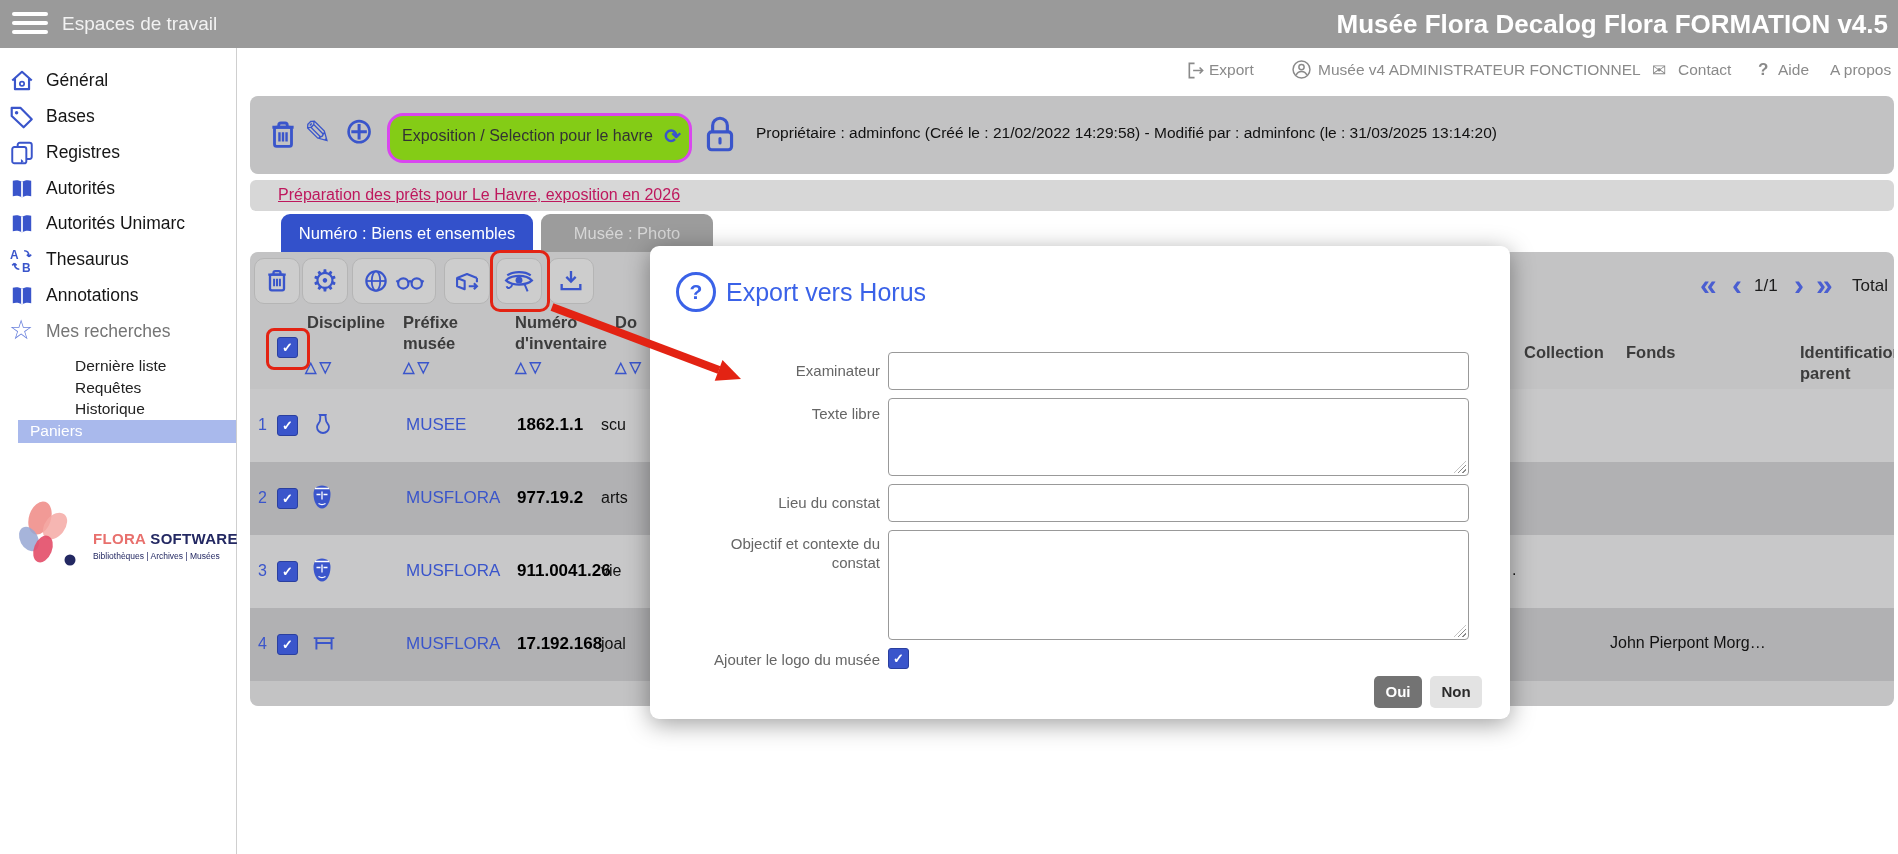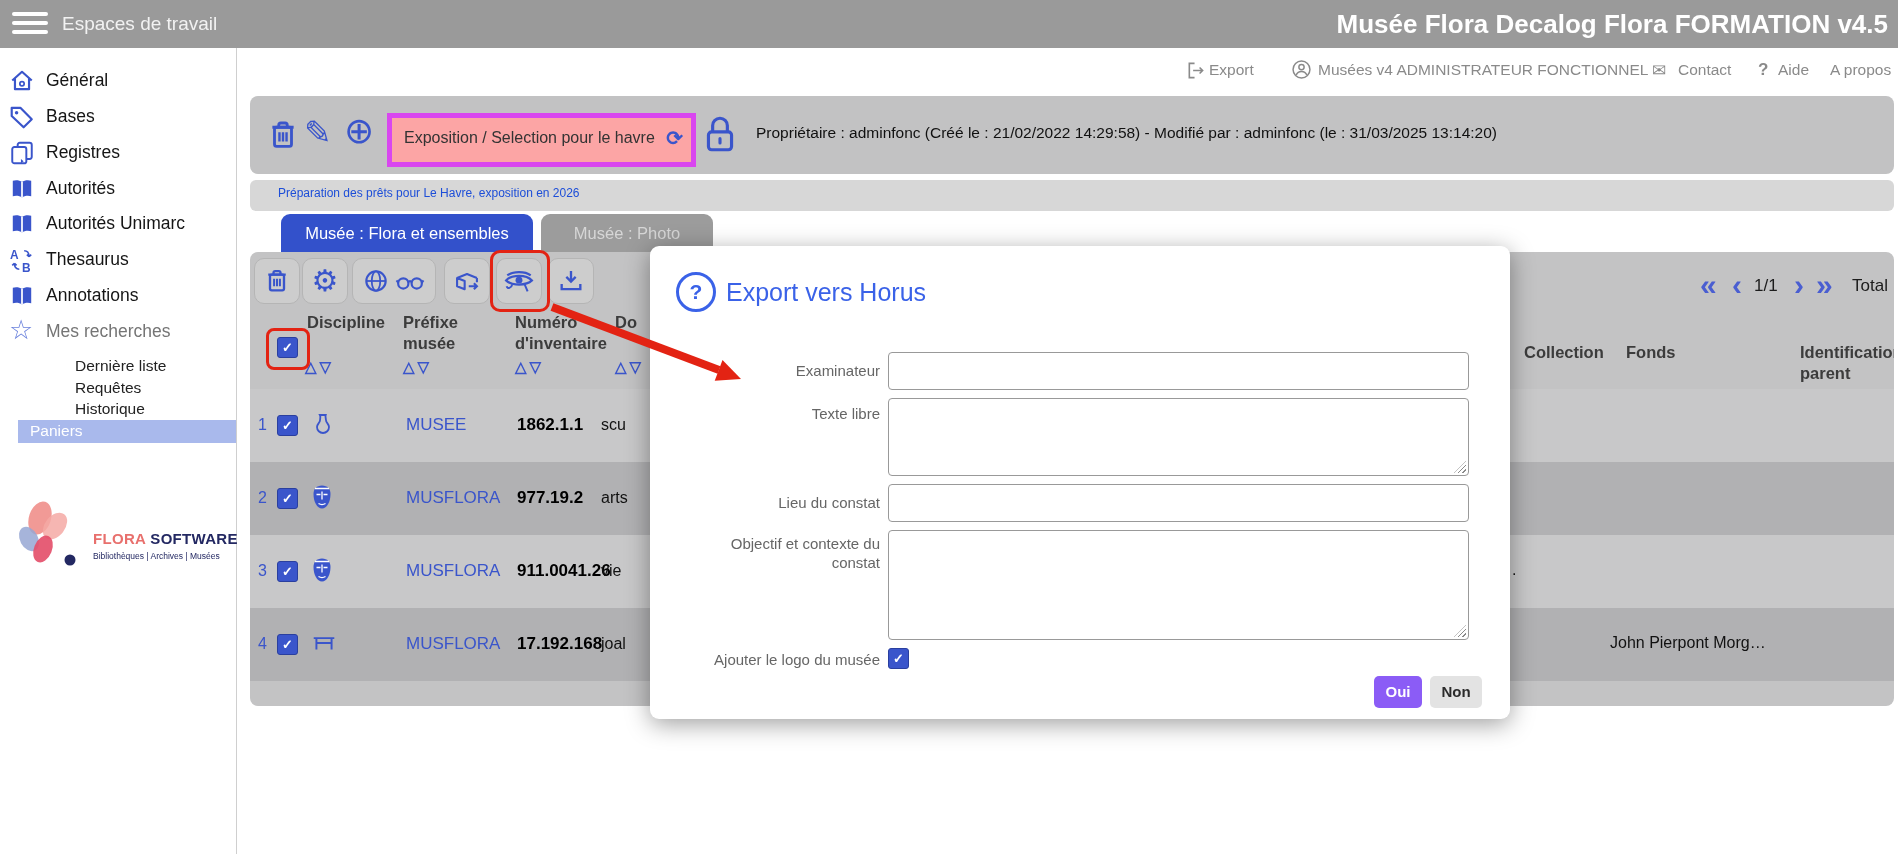--- a/index.html
+++ b/index.html
@@ -23,23 +23,23 @@
   .sb-label{position:absolute;left:46px;top:4px;font-size:17.5px;color:#151515;white-space:nowrap;}
   .sb-label.gray{color:#757575;}
   .sb-sub{left:30px;font-size:15.5px;color:#222;cursor:pointer;white-space:nowrap;margin-left:45px;}
   .sb-sel{left:18px;width:218px;height:23px;background:#a9b9ec;}
   .sb-sel span{position:absolute;left:12px;top:2px;color:#fff;font-size:15.5px;}
   .star-glyph{font-size:27px;color:#6c83dd;line-height:22px;}
   .logo-text b{letter-spacing:.3px;}
   
   .bar1{left:250px;top:96px;width:1644px;height:78px;background:#c2c2c3;border-radius:8px;}
   .bar2{left:250px;top:180px;width:1644px;height:31px;background:#d7d7d7;border-radius:6px;}
-  .bar2 span{position:absolute;left:28px;top:6px;font-size:12px;color:#1d4ed8;}
-  .selectbox{left:137px;top:17px;width:299px;height:44px;background:#fca5a5;border:5px solid #d946ef;
-             border-radius:0;cursor:pointer;}
+  .bar2 span{position:absolute;left:28px;top:6px;font-size:16px;color:#be185d;text-decoration:underline;}
+  .selectbox{left:137px;top:17px;width:299px;height:44px;background:#84cc16;border:3px solid #d946ef;
+             border-radius:16px;cursor:pointer;}
   .selectbox .val{position:absolute;left:12px;top:11px;font-size:16px;color:#333;white-space:nowrap;}
   .selectbox .rf{position:absolute;right:8px;top:8px;font-size:20px;font-weight:bold;color:#3a55cb;}
   .props{left:506px;top:28px;font-size:15.5px;color:#111;white-space:nowrap;}
   .glyph-btn{font-size:31px;color:#3a55cb;line-height:30px;cursor:pointer;}
   
   .tab{top:214px;height:38px;border-radius:9px 9px 0 0;font-size:16.5px;text-align:center;
        line-height:38px;cursor:pointer;white-space:nowrap;}
   .tab.active{left:281px;width:252px;background:#3351cb;color:#fff;}
   .tab.inactive{left:541px;width:172px;background:#9c9c9c;color:#d6d6d6;}
   
@@ -71,21 +71,21 @@
   .m-label{font-size:15px;color:#666;text-align:right;width:200px;left:30px;line-height:19px;}
   .m-input{left:238px;width:581px;height:38px;background:#fff;border:1px solid #999;border-radius:4px;
            box-sizing:border-box;font-size:15px;padding:0 8px;font-family:"Liberation Sans",sans-serif;}
   .m-area{left:238px;width:581px;background:#fff;border:1px solid #999;border-radius:4px;
           box-sizing:border-box;font-size:15px;padding:6px 8px;resize:none;font-family:"Liberation Sans",sans-serif;}
   .rz{position:absolute;width:12px;height:12px;
       background:repeating-linear-gradient(135deg,transparent 0 2px,#8a8a8a 2px 3px);
       clip-path:polygon(100% 0,100% 100%,0 100%);}
   .btn{top:430px;height:32px;border-radius:5px;font-size:15px;font-weight:bold;text-align:center;
        line-height:32px;cursor:pointer;}
-  .btn-yes{left:724px;width:48px;background:#8b5cf6;color:#fff;}
+  .btn-yes{left:724px;width:48px;background:#737373;color:#fff;}
   .btn-no{left:780px;width:52px;background:#e3e3e3;color:#2b2b2b;}
   
   .ann{border:3px solid #e32313;background:transparent;z-index:60;pointer-events:none;}
   .arrow-layer{left:0;top:0;width:1898px;height:854px;z-index:70;pointer-events:none;}
   svg.ic{display:block;}
 </style>
 </head>
 <body>
 
 <div class="abs topbar">
@@ -101,21 +101,21 @@
 <div class="abs userbar">
   <svg class="abs ic" style="left:949px;top:13px" width="19" height="19" viewBox="0 0 20 20">
     <path d="M9 2.5H3.5v15H9M7.5 10h10m-3.2-3.2 3.2 3.2-3.2 3.2" fill="none" stroke="#8a8a8a" stroke-width="1.7"></path>
   </svg>
   <div class="abs ub-item" style="left:972px">Export</div>
   <svg class="abs ic" style="left:1055px;top:12px" width="19" height="19" viewBox="0 0 18 18">
     <circle cx="9" cy="9" r="8" fill="none" stroke="#8a8a8a" stroke-width="1.4"></circle>
     <circle cx="9" cy="6.7" r="2.5" fill="none" stroke="#8a8a8a" stroke-width="1.4"></circle>
     <path d="M4 14.3a5.4 5.4 0 0 1 10 0" fill="none" stroke="#8a8a8a" stroke-width="1.4"></path>
   </svg>
-  <div class="abs ub-item" style="left:1081px">Musées v4 ADMINISTRATEUR FONCTIONNEL</div>
+  <div class="abs ub-item" style="left:1081px">Musée v4 ADMINISTRATEUR FONCTIONNEL</div>
   <div class="abs ub-ico" style="left:1415px;font-size:17px">✉</div>
   <div class="abs ub-item" style="left:1441px">Contact</div>
   <div class="abs ub-ico" style="left:1521px;font-size:17px;font-weight:bold">?</div>
   <div class="abs ub-item" style="left:1541px">Aide</div>
   <div class="abs ub-item" style="left:1593px">A propos</div>
 </div>
 
 <div class="abs sidebar">
 
   <div class="abs sb-item" style="top:18px">
@@ -221,21 +221,21 @@
     <rect x="6" y="17" width="22" height="17" rx="3" fill="none" stroke="#3a55cb" stroke-width="3"></rect>
     <rect x="15.5" y="22" width="3" height="7" rx="1.5" fill="#3a55cb"></rect>
   </svg>
   <div class="abs props">Propriétaire : adminfonc (Créé le : 21/02/2022 14:29:58) - Modifié par : adminfonc (le : 31/03/2025 13:14:20)</div>
 </div>
 
 <div class="abs bar2">
   <span>Préparation des prêts pour Le Havre, exposition en 2026</span>
 </div>
 
-<div class="abs tab active">Musée : Flora et ensembles</div>
+<div class="abs tab active">Numéro : Biens et ensembles</div>
 <div class="abs tab inactive">Musée : Photo</div>
 
 <div class="abs panel">
 
   <div class="abs tool-btn" style="left:4px">
     <svg class="ic" width="28" height="28" viewBox="0 0 24 24">
       <path d="M4.5 6.5h15M9 6.5V5a1.5 1.5 0 0 1 1.5-1.5h3A1.5 1.5 0 0 1 15 5v1.5" fill="none" stroke="#3a55cb" stroke-width="2"></path>
       <rect x="6" y="6.5" width="12" height="13.5" rx="1.5" fill="none" stroke="#3a55cb" stroke-width="2"></rect>
       <path d="M9.5 10v6.5M12 10v6.5M14.5 10v6.5" fill="none" stroke="#3a55cb" stroke-width="1.7"></path>
     </svg>

